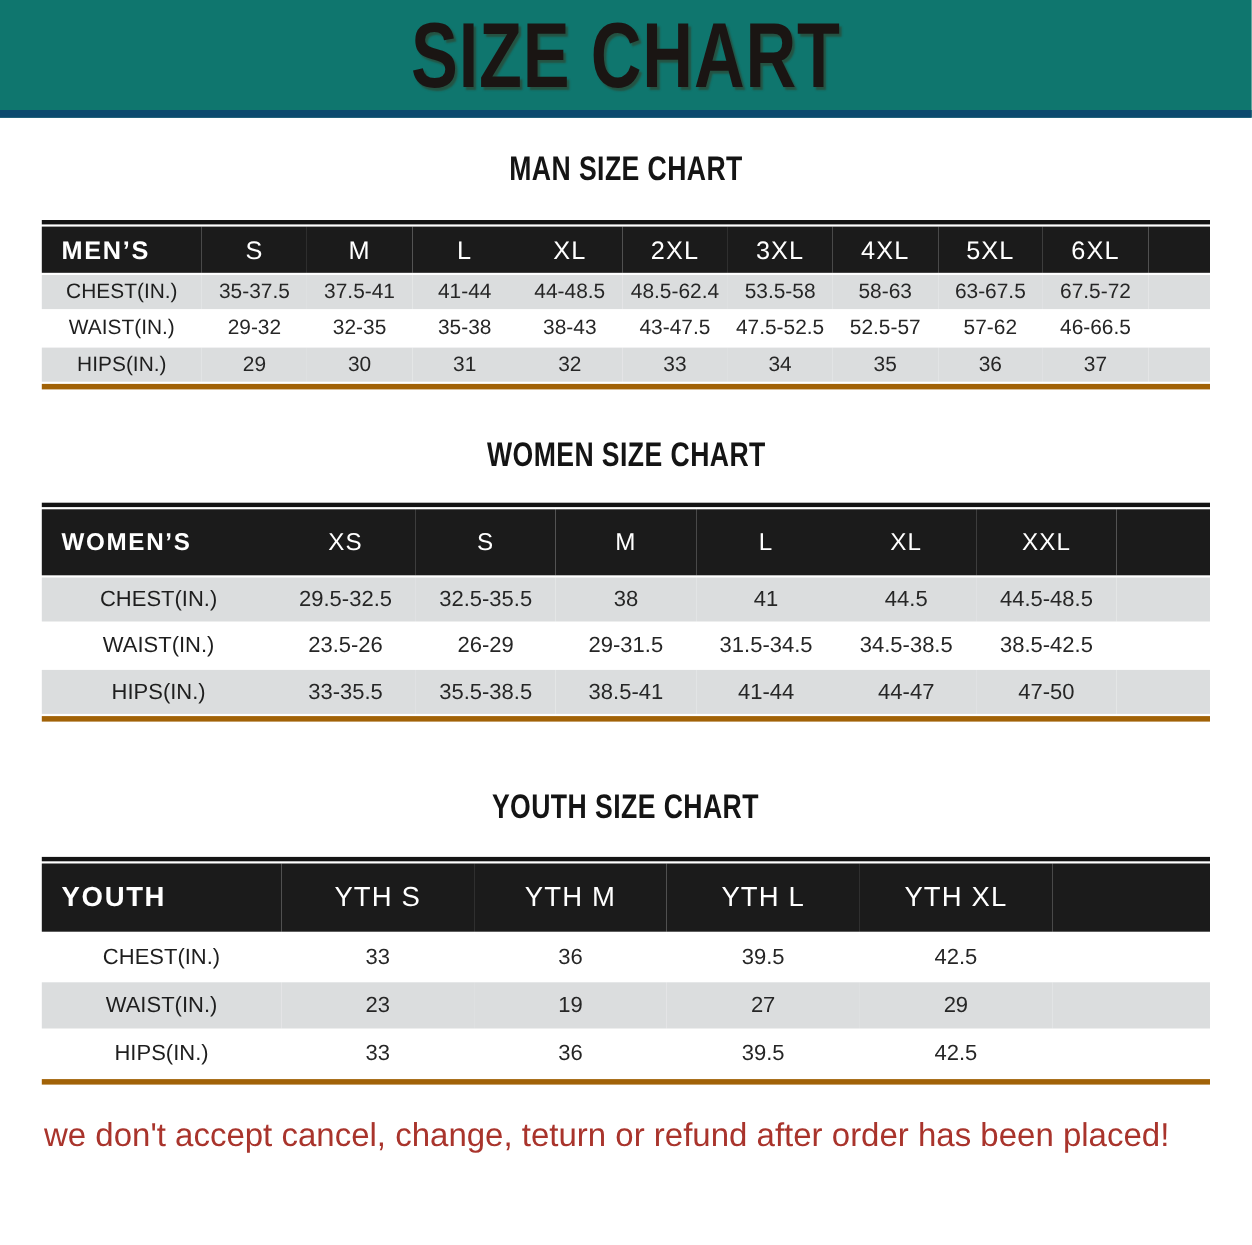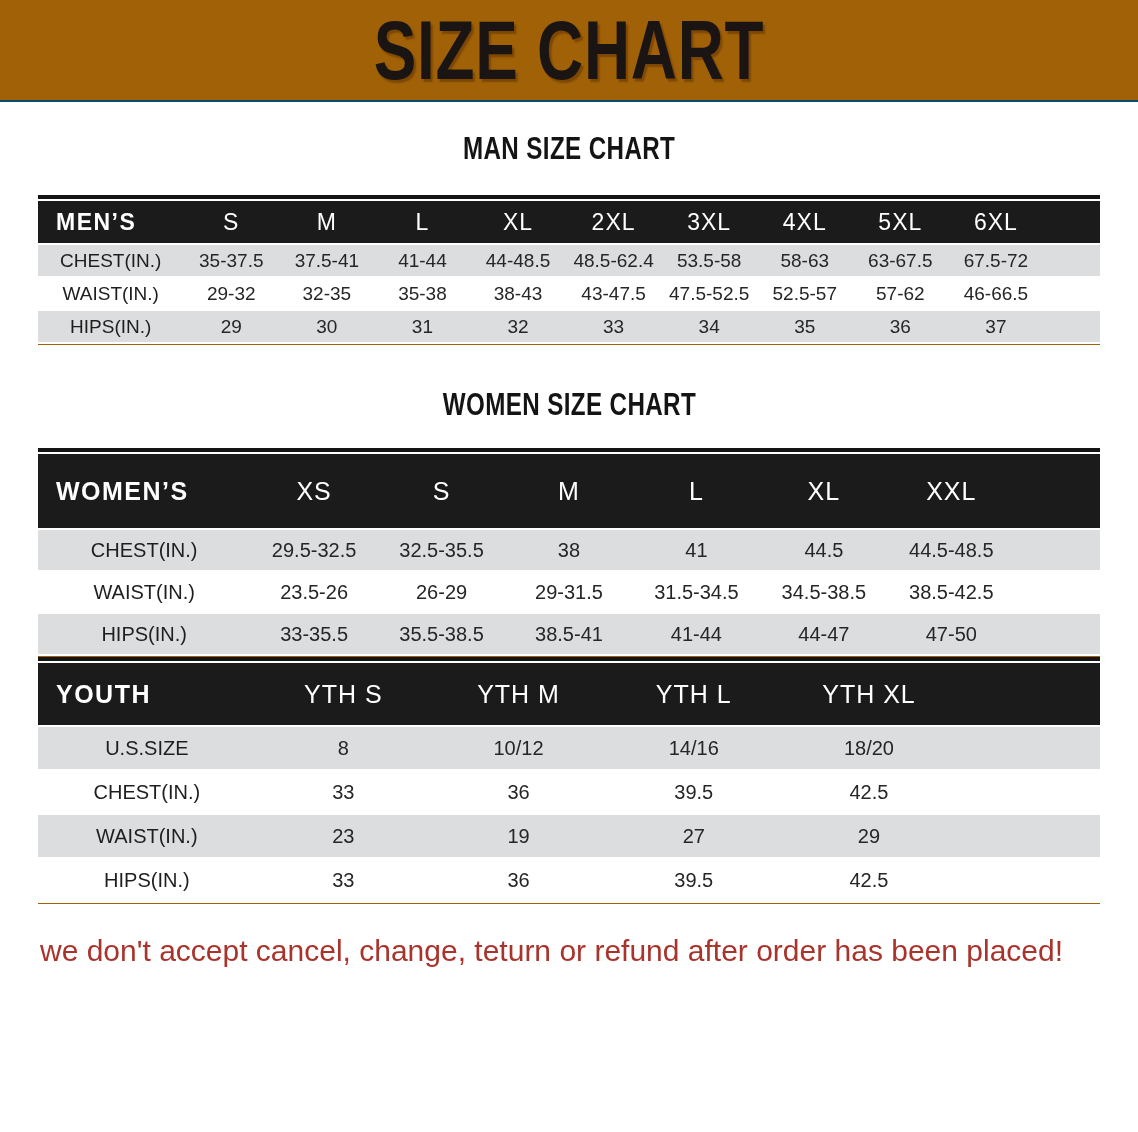--- a/index.html
+++ b/index.html
@@ -2,45 +2,45 @@
 <html><head>
 <meta charset="utf-8">
 <style>
   html,body{margin:0;padding:0;}
   body{
     width:1138px;height:1132px;background:#ffffff;overflow:hidden;
     font-family:"Liberation Sans", sans-serif;
   }
   
   .banner{
-    height:100px;background:#a16207;border-bottom:2px solid #0c4a6e;
+    height:100px;background:#0f766e;border-bottom:7px solid #0c4a6e;
     display:flex;align-items:center;justify-content:center;
   }
   .banner-title{
     font-size:84px;font-weight:800;color:#1A1513;white-space:nowrap;
     display:inline-block;transform:scaleX(0.76);letter-spacing:1px;
     text-shadow:3px 3px 2px rgba(70,30,0,0.4);
   }
   
   .section-heading{
     margin:0;text-align:center;font-weight:800;color:#141414;
     font-size:31px;line-height:52px;
   }
   .section-heading span{display:inline-block;transform:scaleX(0.78);letter-spacing:0.5px;white-space:nowrap;}
   #sec-mens  .section-heading{padding:21px 0 20px;}
   #sec-womens .section-heading{padding:34px 0 17px;}
   #sec-youth .section-heading{padding:52px 0 19px;}
   
   .topbar{height:4px;background:#141414;margin:0 38px;}
-  .table-wrap{margin:0 38px;border-bottom:1px solid #a16207;}
+  .table-wrap{margin:0 38px;border-bottom:5px solid #a16207;}
   table{width:100%;border-collapse:separate;border-spacing:0 2px;table-layout:fixed;}
   th,td{padding:0;overflow:hidden;white-space:nowrap;}
   .band th{background:#1B1B1B;color:#FFFFFF;font-weight:normal;text-align:center;letter-spacing:1px;}
   .sec-mens  .band th{height:42px;font-size:23px;}
-  .sec-womens .band th{height:74px;font-size:25px;}
+  .sec-womens .band th{height:60px;font-size:22px;}
   .sec-youth .band th{height:62px;font-size:25px;}
   th.corner{text-align:left;padding-left:18px;font-weight:800;letter-spacing:1.5px;font-size:29px;}
   td{text-align:center;color:#262626;}
   .sec-mens  td{height:31px;font-size:19px;}
   .sec-womens td{height:40px;font-size:20px;}
   .sec-youth td{height:42px;font-size:20px;}
   .row-gray td{background:#DBDDDE;}
   .row-white td{background:#FFFFFF;}
   td.rowlabel{color:#1E1E1E;}
   
@@ -189,20 +189,21 @@
             <td>44-47</td>
             <td>47-50</td>
             <td></td>
           </tr>
         </tbody>
       </table>
   </div>
 </div>
 
 <div id="sec-youth" class="sec-youth">
+  <h2 class="section-heading"><span>YOUTH SIZE CHART</span></h2>
   <div class="topbar"></div>
   <div class="table-wrap">
     <table>
         <colgroup>
           <col style="width: 20.5%;">
           <col style="width: 16.5%;">
           <col style="width: 16.5%;">
           <col style="width: 16.5%;">
           <col style="width: 16.5%;">
           <col style="width: 13.5%;">
@@ -211,28 +212,20 @@
           <tr class="band">
             <th class="corner">YOUTH</th>
             <th>YTH S</th>
             <th>YTH M</th>
             <th>YTH L</th>
             <th>YTH XL</th>
             <th></th>
           </tr>
         </thead>
         <tbody>
-          <tr class="row-gray">
-            <td class="rowlabel">U.S.SIZE</td>
-            <td>8</td>
-            <td>10/12</td>
-            <td>14/16</td>
-            <td>18/20</td>
-            <td></td>
-          </tr>
           <tr class="row-white">
             <td class="rowlabel">CHEST(IN.)</td>
             <td>33</td>
             <td>36</td>
             <td>39.5</td>
             <td>42.5</td>
             <td></td>
           </tr>
           <tr class="row-gray">
             <td class="rowlabel">WAIST(IN.)</td>

